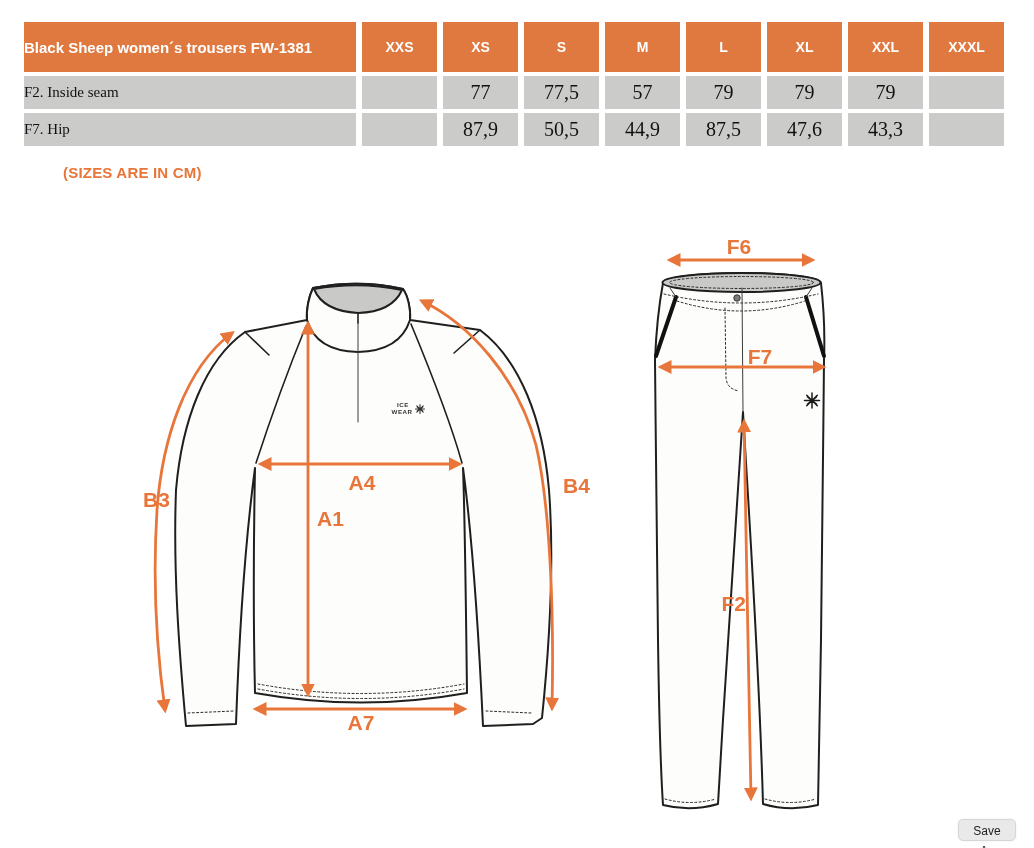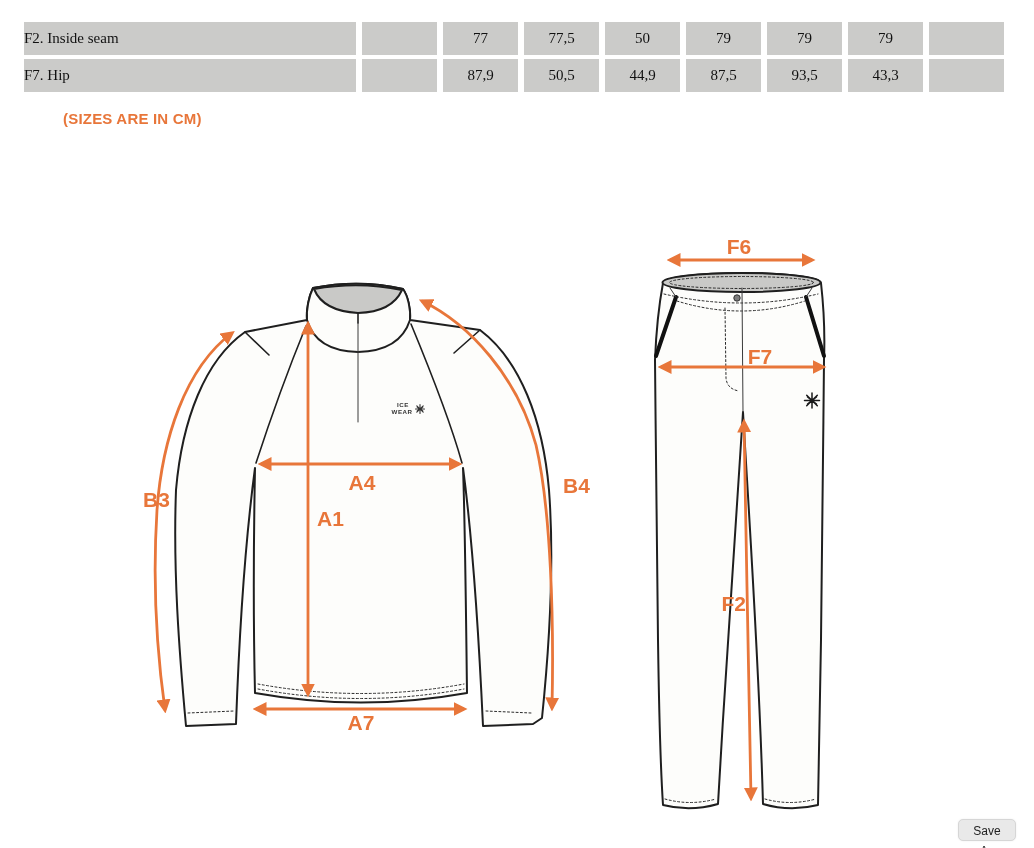--- a/index.html
+++ b/index.html
@@ -44,21 +44,21 @@
   }
   td.label-cell{
     font-family:"Liberation Serif",serif;
     font-size:15px;color:#111;
     text-align:left;
     padding-left:39px;
     height:24px;
   }
   td.value-cell{
     font-family:"Liberation Serif",serif;
-    font-size:15px;color:#111;
+    font-size:20px;color:#111;
     text-align:center;
     height:33px;
   }
   tr.row-dark td{background:var(--row-dark,#CBCBC9);background:var(--row_dark);}
   tr.row-light td{background:var(--row_light);}
   
   .cm-note{
     margin:14px 0 0 63px;
     color:var(--arrow_orange);
     font-size:15px;
@@ -116,39 +116,50 @@
       <col style="width:75px">
         <col style="width:75px">
         <col style="width:75px">
         <col style="width:75px">
       <col style="width:75px">
         <col style="width:75px">
         <col style="width:75px">
         <col style="width:75px">
     </colgroup>
     <tbody>
+        <tr>
+      <th class="title-cell">Black Sheep women´s trousers FW-1381</th>
+      <th class="size-cell">XXS</th>
+      <th class="size-cell">XS</th>
+      <th class="size-cell">S</th>
+      <th class="size-cell">M</th>
+      <th class="size-cell">L</th>
+      <th class="size-cell">XL</th>
+      <th class="size-cell">XXL</th>
+      <th class="size-cell">XXXL</th>
+    </tr>
     <tr class="row-dark">
       <td class="label-cell">F2. Inside seam</td>
       <td class="value-cell"></td>
       <td class="value-cell">77</td>
       <td class="value-cell">77,5</td>
-      <td class="value-cell">50</td>
+      <td class="value-cell">57</td>
       <td class="value-cell">79</td>
       <td class="value-cell">79</td>
       <td class="value-cell">79</td>
       <td class="value-cell"></td>
     </tr>
     <tr class="row-dark">
       <td class="label-cell">F7. Hip</td>
       <td class="value-cell"></td>
       <td class="value-cell">87,9</td>
       <td class="value-cell">50,5</td>
       <td class="value-cell">44,9</td>
       <td class="value-cell">87,5</td>
-      <td class="value-cell">93,5</td>
+      <td class="value-cell">47,6</td>
       <td class="value-cell">43,3</td>
       <td class="value-cell"></td>
     </tr>
   </tbody>
     </table>
 
   <div class="cm-note">(SIZES ARE IN CM)</div>
 
   <svg class="diagram shirt" width="490" height="500" viewBox="0 0 490 500">
     <defs>

